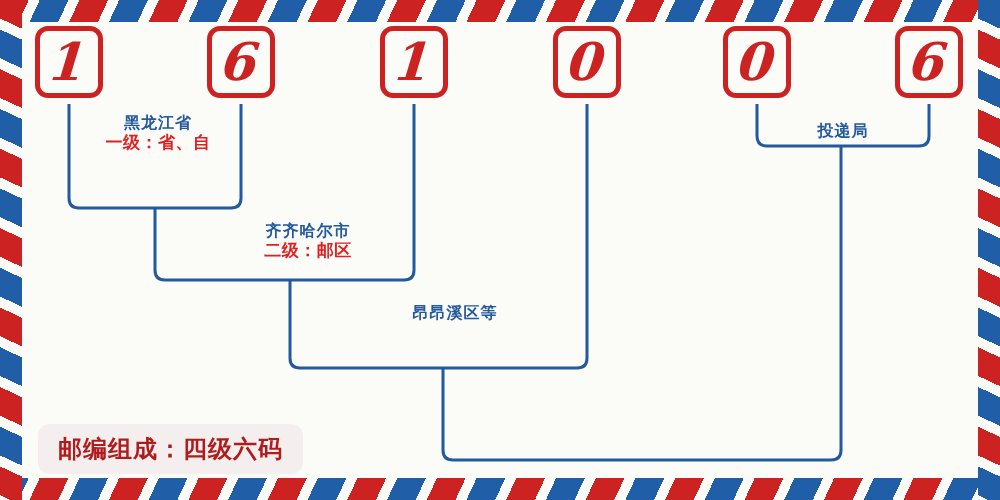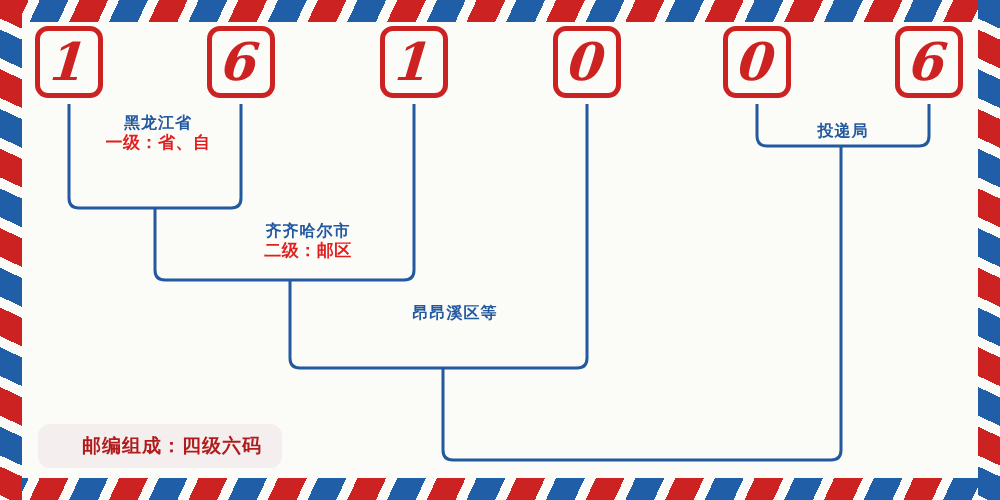--- a/index.html
+++ b/index.html
@@ -109,24 +109,23 @@
   #badge{
     position:absolute;
     left:38px;top:424px;
     padding:9px 20px;
     background:#f5eeee;
     border-radius:12px;
   }
   #badge .badge-text{
     color:#b01c1c;
     font-weight:700;
-    font-size:19px;
+    font-size:24px;
     letter-spacing:1px;
     white-space:nowrap;
-    margin-left:24px;
   }
 
   svg#connectors{
     position:absolute;left:0;top:0;width:1000px;height:500px;
     pointer-events:none;
   }
 </style>
 </head>
 <body>
 

